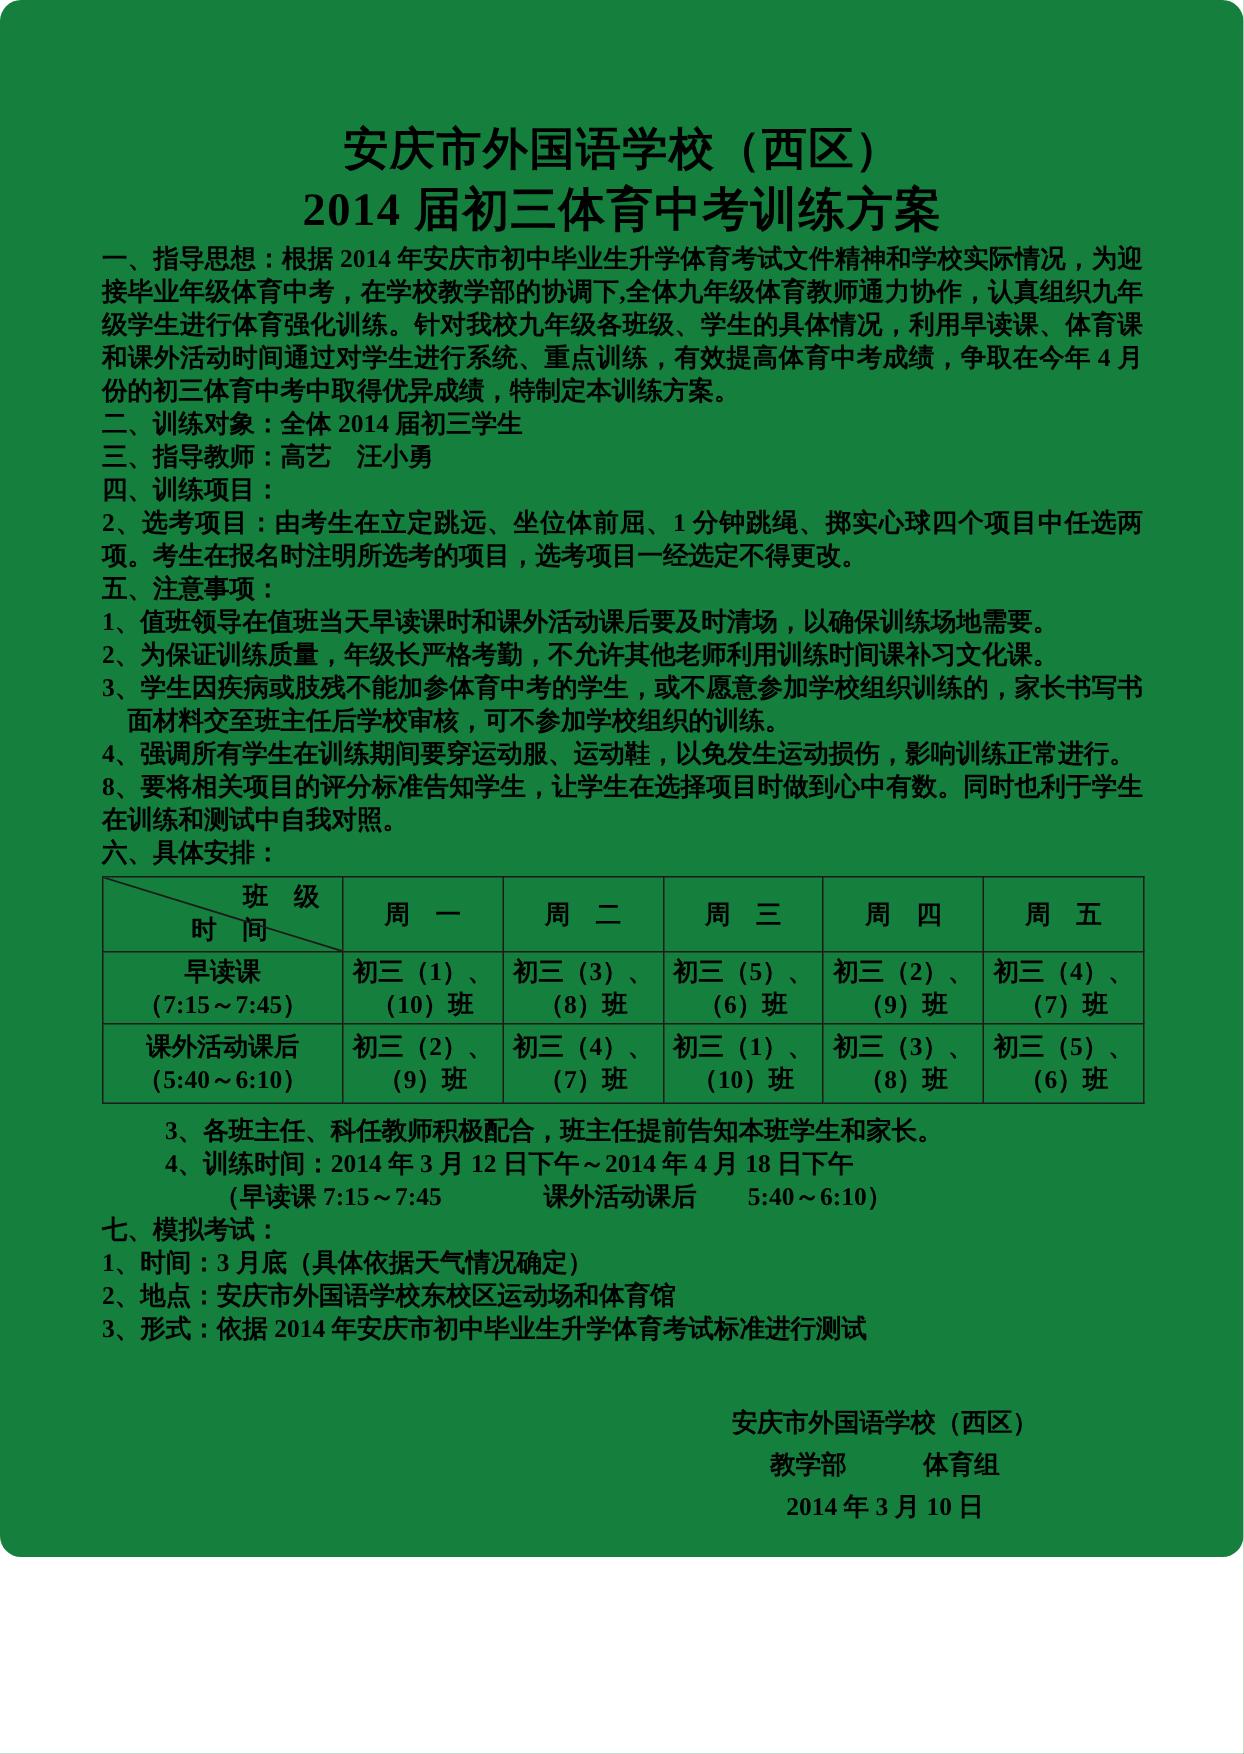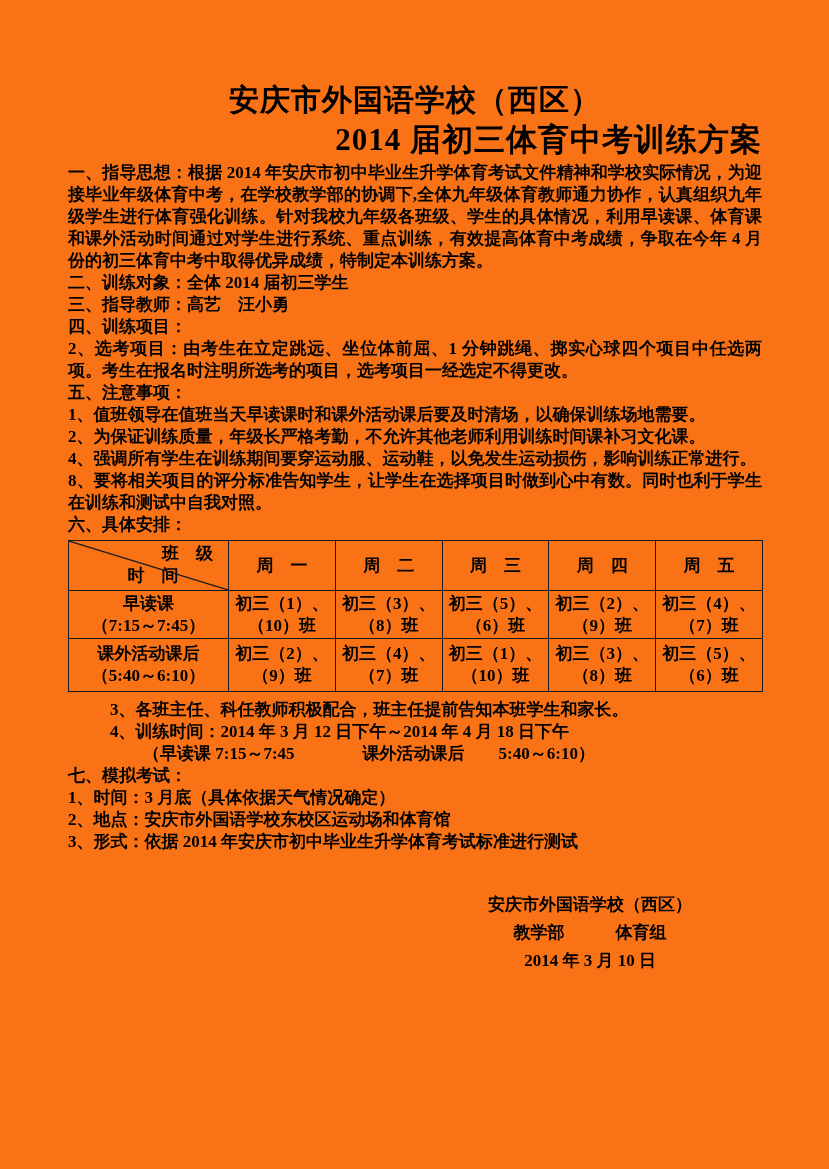--- a/index.html
+++ b/index.html
@@ -12,35 +12,36 @@
     height: 1169px;
     color: #000;
     font-family: "Liberation Serif", "DejaVu Serif", serif;
     font-weight: bold;
     -webkit-font-smoothing: antialiased;
   }
   .page {
     position: relative;
     box-sizing: border-box;
     width: 829px;
-    height: 1169px;
+    height: 1038px;
     padding: 81px 67px 0 68px;
     overflow: hidden;
-    background: #f97316;
+    background: #15803d;
+    border-radius: 14px;
   }
   .title-main {
     font-size: 30px;
     line-height: 37px;
     text-align: center;
     letter-spacing: 1px;
   }
   .title-sub {
     font-size: 31px;
     line-height: 44px;
-    text-align: right;
+    text-align: center;
     letter-spacing: 1px;
   }
   .body-text {
     font-size: 17px;
     line-height: 22px;
   }
   .body-text p {
     margin: 0;
     text-align: justify;
   }
@@ -110,20 +111,21 @@
 
   <div class="body-text">
     <p>一、指导思想：根据 2014 年安庆市初中毕业生升学体育考试文件精神和学校实际情况，为迎接毕业年级体育中考，在学校教学部的协调下,全体九年级体育教师通力协作，认真组织九年级学生进行体育强化训练。针对我校九年级各班级、学生的具体情况，利用早读课、体育课和课外活动时间通过对学生进行系统、重点训练，有效提高体育中考成绩，争取在今年 4 月份的初三体育中考中取得优异成绩，特制定本训练方案。</p>
     <p>二、训练对象：全体 2014 届初三学生</p>
     <p>三、指导教师：高艺　汪小勇</p>
     <p>四、训练项目：</p>
     <p>2、选考项目：由考生在立定跳远、坐位体前屈、1 分钟跳绳、掷实心球四个项目中任选两项。考生在报名时注明所选考的项目，选考项目一经选定不得更改。</p>
     <p>五、注意事项：</p>
     <p>1、值班领导在值班当天早读课时和课外活动课后要及时清场，以确保训练场地需要。</p>
     <p>2、为保证训练质量，年级长严格考勤，不允许其他老师利用训练时间课补习文化课。</p>
+    <p class="hang">3、学生因疾病或肢残不能加参体育中考的学生，或不愿意参加学校组织训练的，家长书写书面材料交至班主任后学校审核，可不参加学校组织的训练。</p>
     <p>4、强调所有学生在训练期间要穿运动服、运动鞋，以免发生运动损伤，影响训练正常进行。</p>
     <p>8、要将相关项目的评分标准告知学生，让学生在选择项目时做到心中有数。同时也利于学生在训练和测试中自我对照。</p>
     <p>六、具体安排：</p>
 
     <table class="schedule">
       <colgroup>
         <col style="width:160px">
         <col style="width:106.8px">
         <col style="width:106.8px">
         <col style="width:106.8px">

